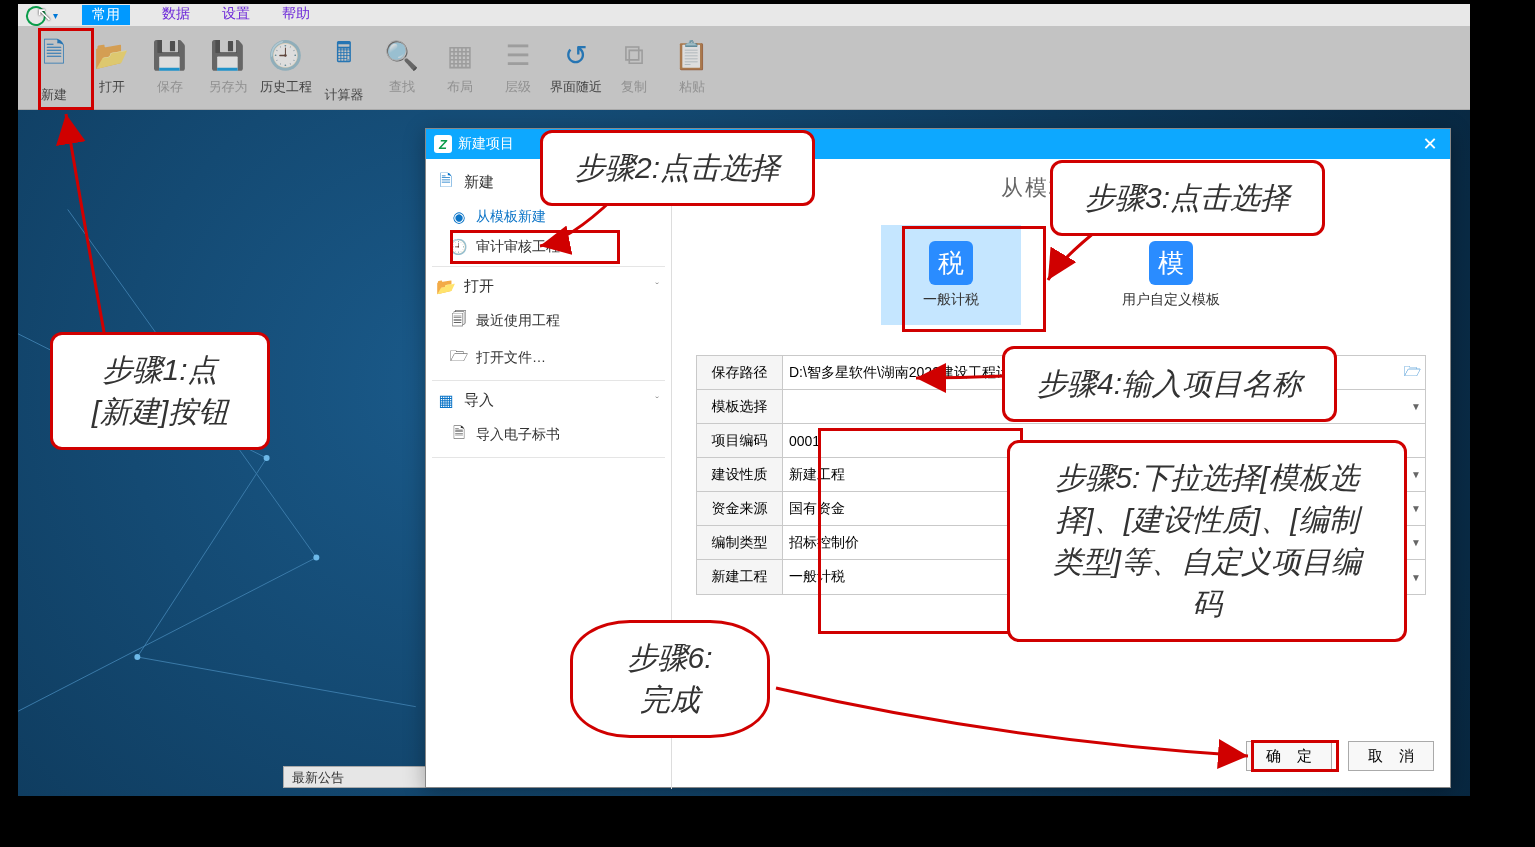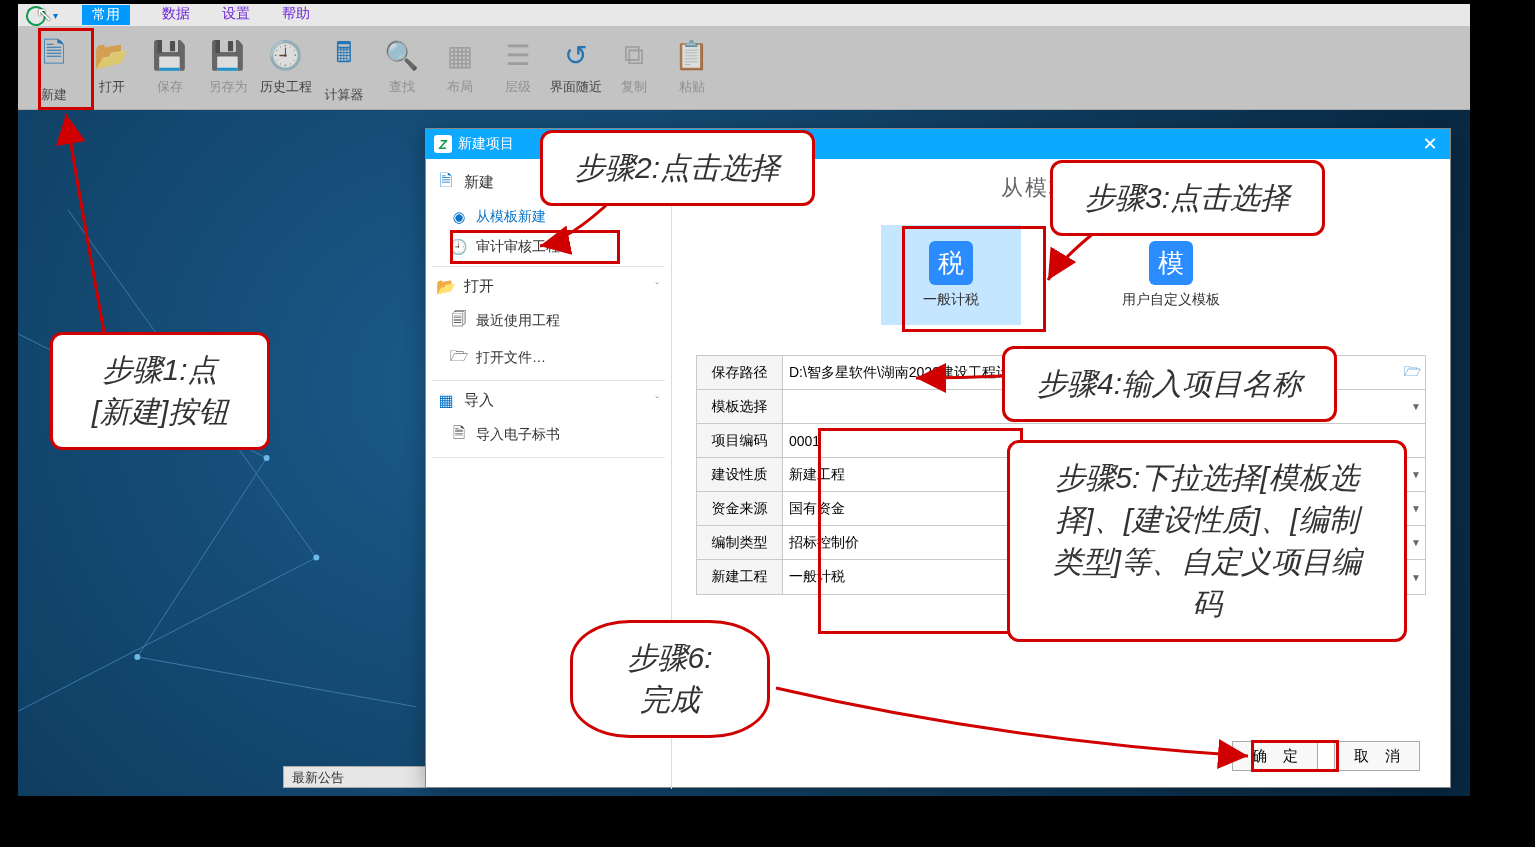--- a/index.html
+++ b/index.html
@@ -58,21 +58,21 @@
 .cardico.blue { background: #2a8cff; color: #fff; }
 .cardlbl { font-size: 14px; color: #333; }
 .form { border: 1px solid #c9c9c9; }
 .frow { display: flex; border-bottom: 1px solid #c9c9c9; height: 34px; }
 .frow:last-child { border-bottom: none; }
 .flabel { width: 86px; display: flex; align-items: center; justify-content: center; background: #f5f5f5; border-right: 1px solid #c9c9c9; font-size: 14px; }
 .fval { flex: 1; display: flex; align-items: center; padding: 0 6px; font-size: 14px; position: relative; }
 .fval input { border: none; outline: none; width: 100%; font-size: 14px; font-family: inherit; }
 .fval .dd { position: absolute; right: 4px; color: #666; font-size: 10px; }
 .fval .fold { position: absolute; right: 4px; color: #0b74c7; font-size: 14px; }
-.dlgbtns { position: absolute; right: 30px; bottom: 18px; display: flex; gap: 16px; }
+.dlgbtns { position: absolute; right: 16px; bottom: 18px; display: flex; gap: 16px; }
 .btn { width: 86px; height: 30px; border: 1px solid #aaa; background: #f8f8f8; display: flex; align-items: center; justify-content: center; font-size: 15px; letter-spacing: 6px; padding-left: 6px; cursor: pointer; }
 
 
 .callout { position: absolute; background: #fff; border: 3px solid #d00000; border-radius: 12px; padding: 14px 32px; font-size: 30px; color: #333; z-index: 50; white-space: nowrap; text-align: center; line-height: 1.4; font-style: italic; }
 .callout.oval { border-radius: 60px / 40px; }
 .redbox { position: absolute; border: 3px solid #d00000; z-index: 40; pointer-events: none; }
 svg.pointer { position: absolute; z-index: 45; overflow: visible; }
 </style>
 </head>
 <body>

